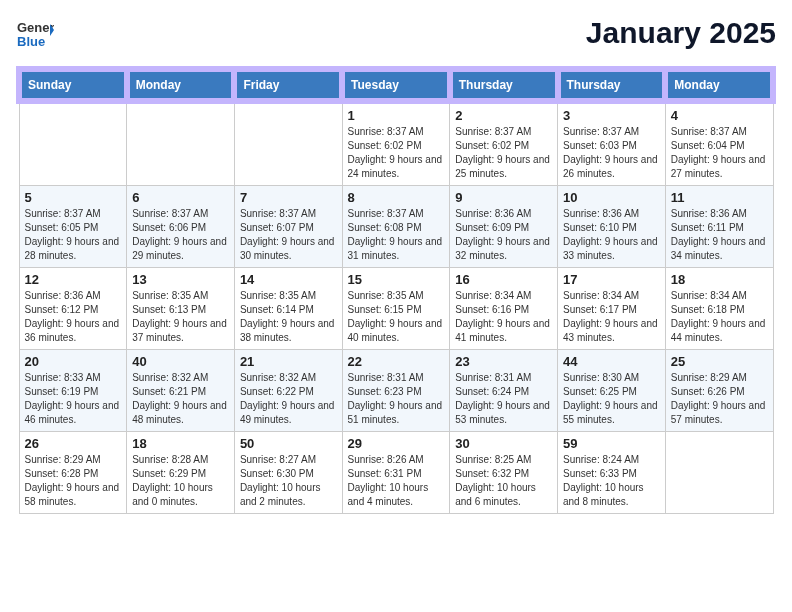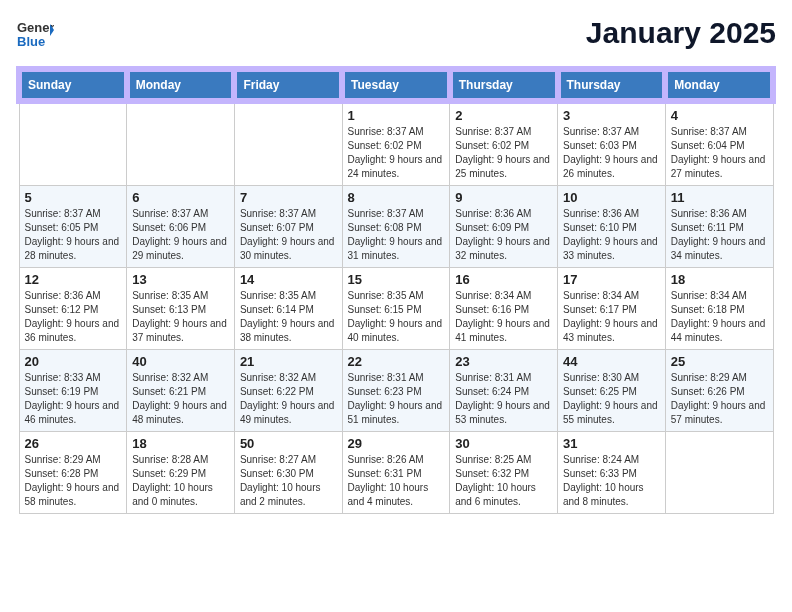--- a/index.html
+++ b/index.html
@@ -231,19 +231,19 @@
       </td>
         <td>
         <div class="day-num">29</div>
         <div class="day-info">Sunrise: 8:26 AM<br>Sunset: 6:31 PM<br>Daylight: 10 hours and 4 minutes.</div>
       </td>
         <td>
         <div class="day-num">30</div>
         <div class="day-info">Sunrise: 8:25 AM<br>Sunset: 6:32 PM<br>Daylight: 10 hours and 6 minutes.</div>
       </td>
         <td>
-        <div class="day-num">31</div>
+        <div class="day-num">59</div>
         <div class="day-info">Sunrise: 8:24 AM<br>Sunset: 6:33 PM<br>Daylight: 10 hours and 8 minutes.</div>
       </td>
         <td class="empty-cell"></td>
       </tr>
     </tbody>
 </table>
 
 </body></html>

